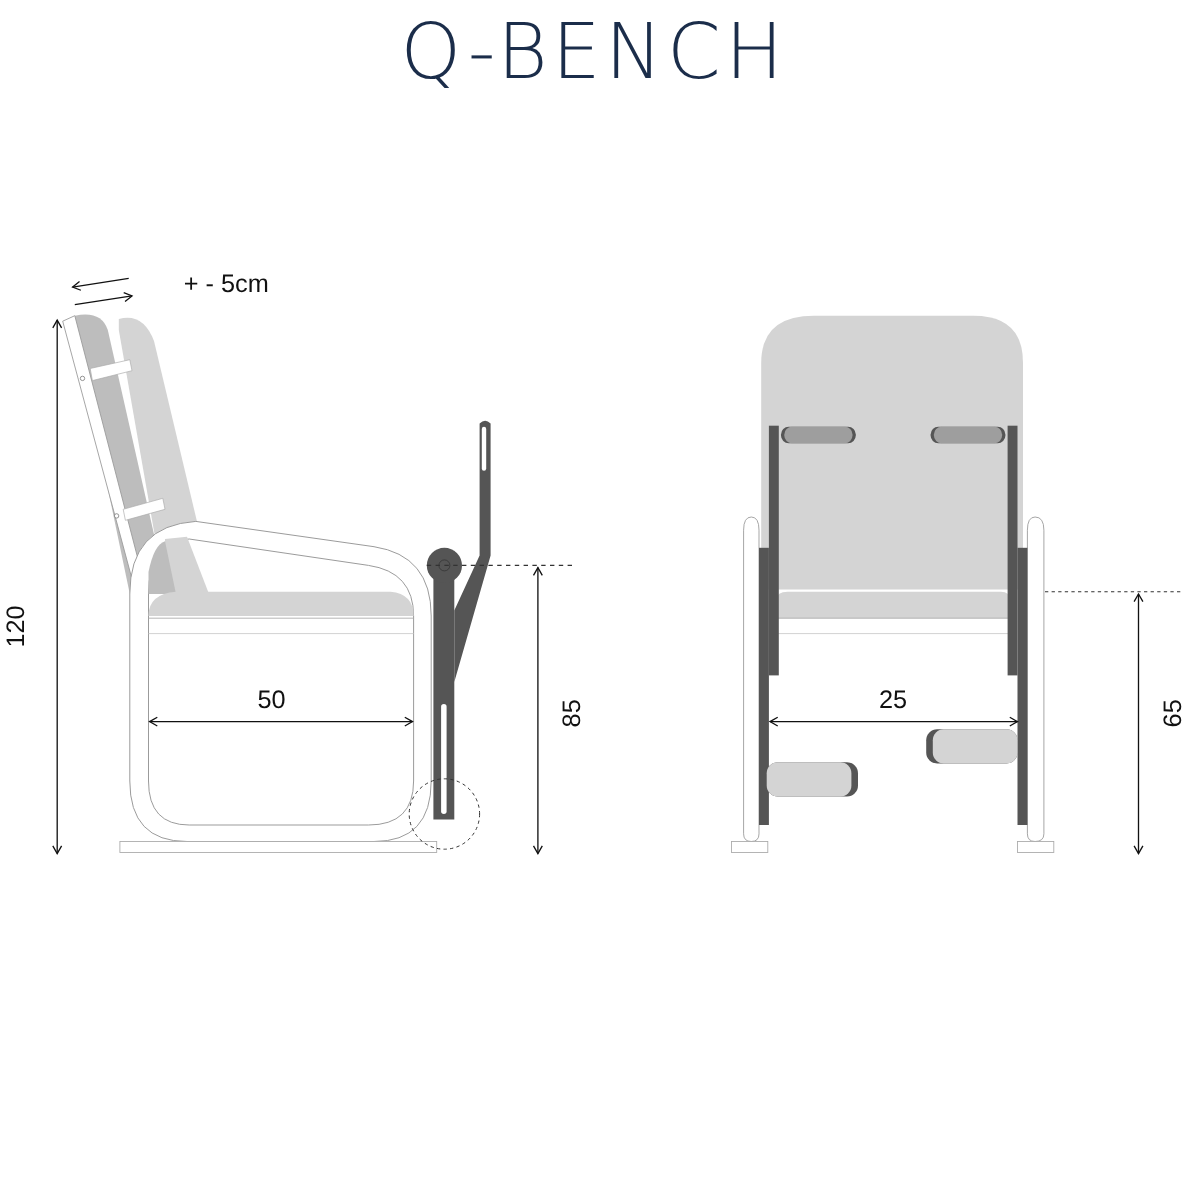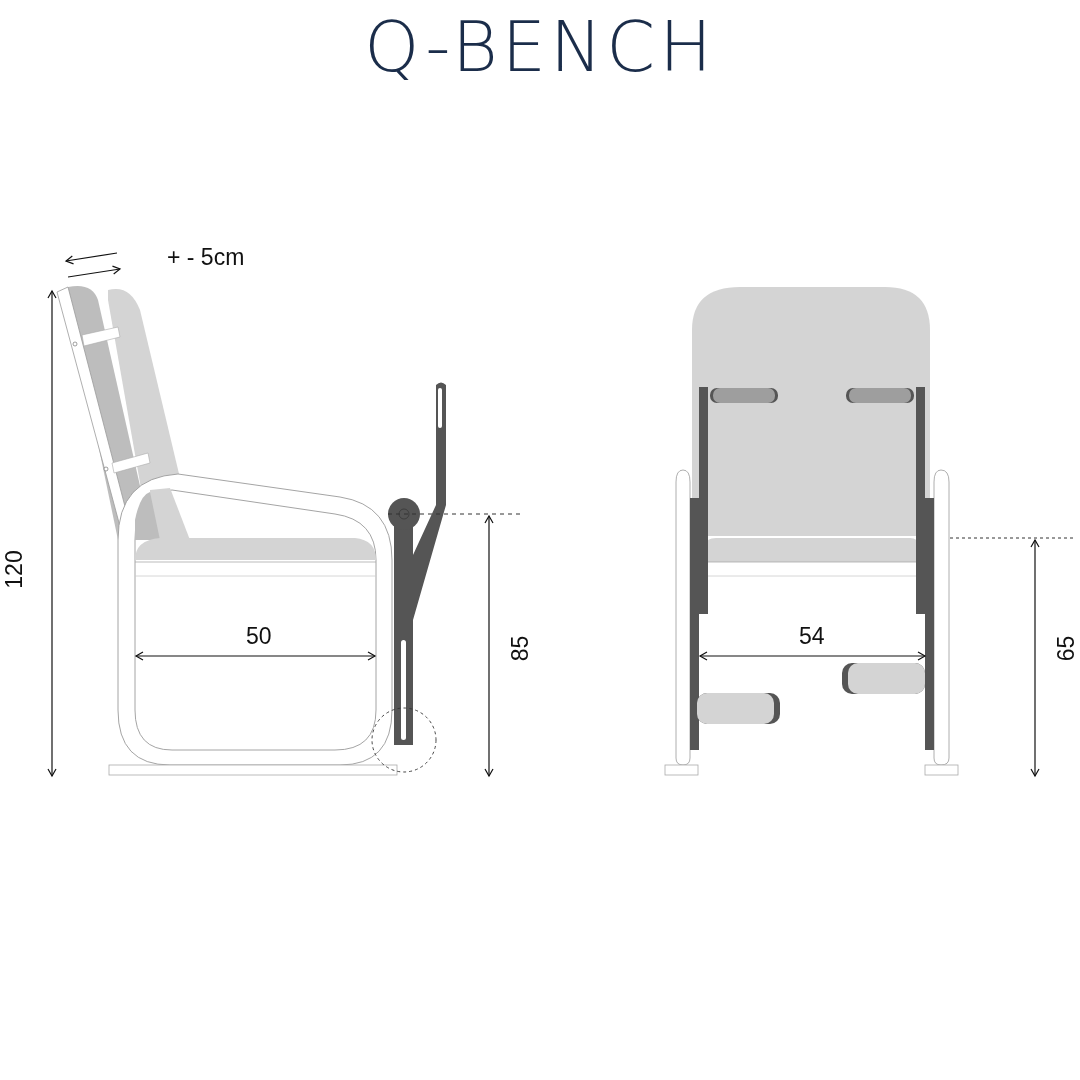--- a/index.html
+++ b/index.html
@@ -103,16 +103,16 @@
 
     <line x1="950" y1="538" x2="1075" y2="538" stroke="#333" stroke-width="1" stroke-dasharray="3,3"></line>
 
     <line x1="700" y1="656" x2="925" y2="656" stroke="#111" stroke-width="1.2" marker-end="url(#ah)" marker-start="url(#ah)"></line>
     <line x1="1035" y1="540" x2="1035" y2="776" stroke="#111" stroke-width="1.2" marker-end="url(#ah)" marker-start="url(#ah)"></line>
   </g>
 </svg>
 
 <div class="dim-label" style="left:139px; top:244px;margin-left:28px;">+ - 5cm</div>
 <div class="dim-label rot" style="left:-6px; top:556px; width:40px; text-align:center;">120</div>
-<div class="dim-label" style="left:246px; top:623px;text-align:center;">50</div>
+<div class="dim-label" style="left:234px; top:623px;text-align:center;">50</div>
 <div class="dim-label rot" style="left:500px; top:635px; width:40px; text-align:center;">85</div>
-<div class="dim-label" style="left:799px; top:623px;">54</div>
+<div class="dim-label" style="left:799px; top:623px;">25</div>
 <div class="dim-label rot" style="left:1046px; top:635px; width:40px; text-align:center;">65</div>
 
 </body></html>

